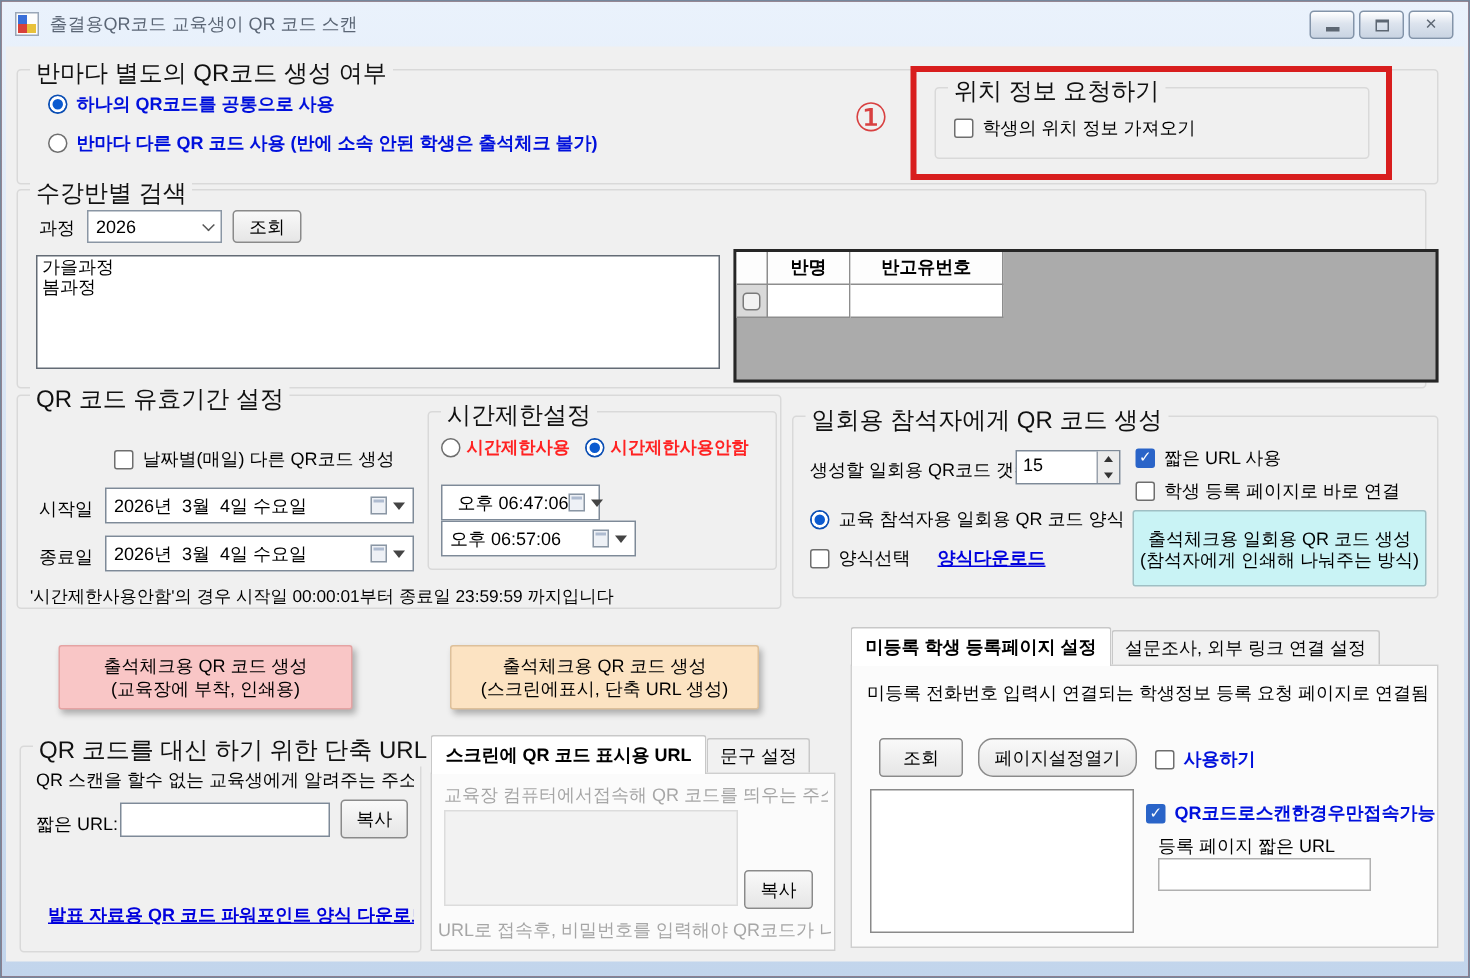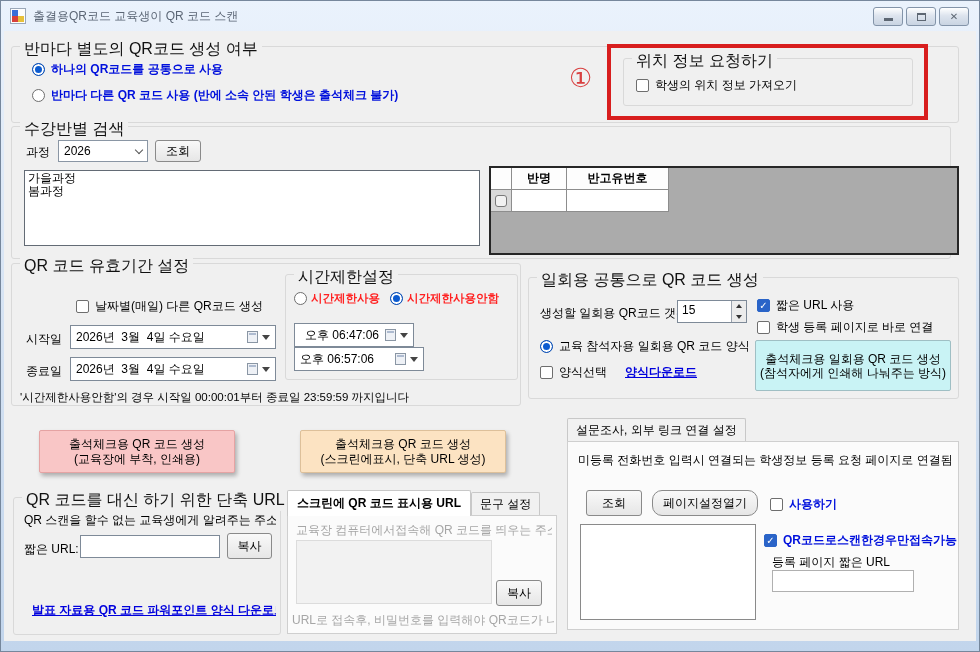--- a/index.html
+++ b/index.html
@@ -187,35 +187,35 @@
     <span class="lbl abs clip" style="left:8px;top:126px;width:494px;font-size:11.5px;">'시간제한사용안함'의 경우 시작일 00:00:01부터 종료일 23:59:59 까지입니다</span>
 
     <div class="groupbox" style="left:273px;top:10px;width:233px;height:106px;">
       <span class="group-title">시간제한설정</span>
       <div class="row abs" style="left:8px;top:16px;gap:4px;">
         <span class="radio"></span>
         <span class="lbl red" style="font-size:11.5px;">시간제한사용</span>
         <span class="radio selected" style="margin-left:6px;"></span>
         <span class="lbl red" style="font-size:11.5px;">시간제한사용안함</span>
       </div>
-      <div class="picker abs" style="left:8px;top:48px;width:120px;height:24px;padding-left:10px;">
+      <div class="picker abs" style="left:8px;top:48px;width:106px;height:24px;padding-left:10px;">
         <span class="picker-text">오후 06:47:06</span>
         <span class="cal-icon"></span>
         <span class="tri-down"></span>
       </div>
       <div class="picker abs" style="left:8px;top:72px;width:130px;height:24px;">
         <span class="picker-text">오후 06:57:06</span>
         <span class="cal-icon"></span>
         <span class="tri-down"></span>
       </div>
     </div>
   </div>
 
   <div class="groupbox" style="left:527px;top:276px;width:431px;height:122px;">
-    <span class="group-title">일회용 공통으로 QR 코드 생성</span>
+    <span class="group-title">일회용 참석자에게 QR 코드 생성</span>
     <span class="lbl abs clip" style="left:11px;top:27px;width:140px;">생성할 일회용 QR코드 갯수</span>
     <div class="spinner abs" style="left:148px;top:22px;width:70px;height:23px;">
       <span class="spin-val">15</span>
       <span class="spin-btns">
             <span>
               <i class="tri-up-s"></i>
             </span>
             <span>
               <i class="tri-down-s"></i>
             </span>
@@ -276,20 +276,21 @@
       <div class="textarea abs" style="left:8px;top:24px;width:196px;height:64px;"></div>
       <div class="btn abs" style="left:208px;top:64px;width:46px;height:26px;">
         <span>복사</span>
       </div>
       <span class="lbl gray abs clip" style="left:4px;top:96px;width:262px;">URL로 접속후, 비밀번호를 입력해야 QR코드가 나</span>
     </div>
   </div>
 
   <div class="tabs" style="left:566px;top:417px;width:392px;">
     <div class="tabrow">
+      <div class="tab active">미등록 학생 등록페이지 설정</div>
       <div class="tab">설문조사, 외부 링크 연결 설정</div>
     </div>
     <div class="tabpanel" style="width:392px;height:189px;">
       <span class="lbl abs clip" style="left:10px;top:10px;width:376px;">미등록 전화번호 입력시 연결되는 학생정보 등록 요청 페이지로 연결됨</span>
       <div class="btn abs" style="left:18px;top:48px;width:56px;height:26px;">
         <span>조회</span>
       </div>
       <div class="btn abs" style="left:84px;top:48px;width:106px;height:26px;border-radius:10px;">
         <span>페이지설정열기</span>
       </div>

